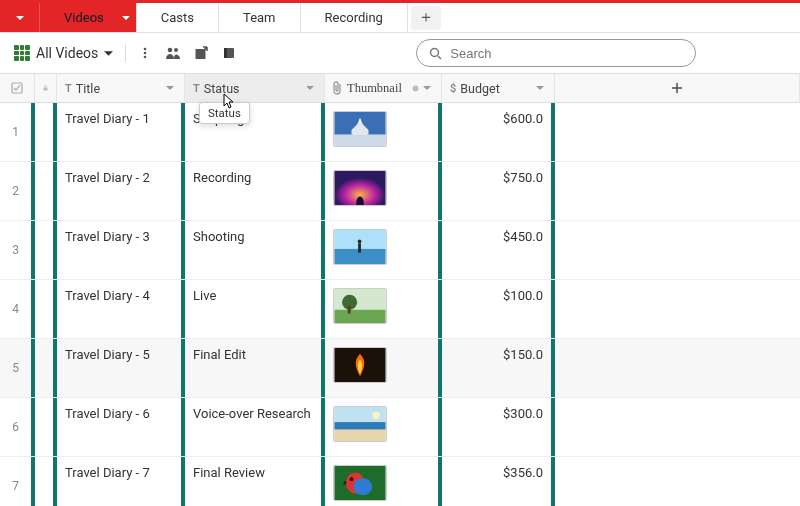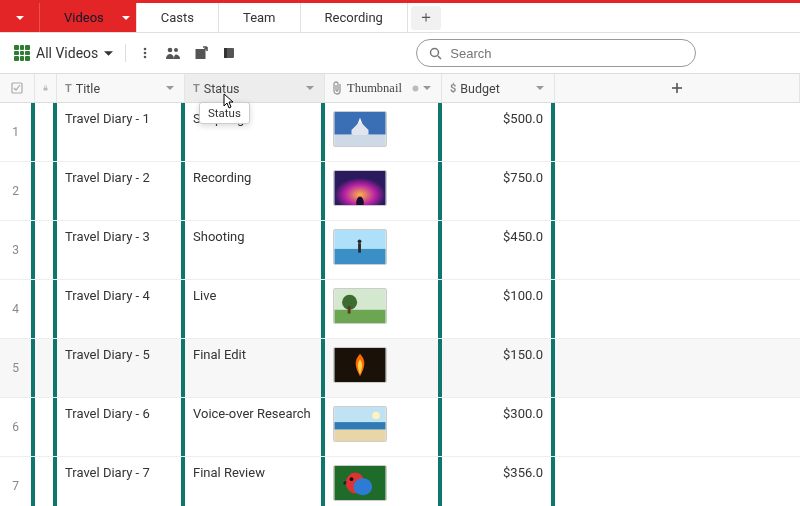--- a/index.html
+++ b/index.html
@@ -221,21 +221,21 @@
       <div class="cell col-thumb">
         <div class="thumb">
           <svg viewBox="0 0 54 36">
             <rect width="54" height="24" fill="#3b6fb5"></rect>
             <rect y="24" width="54" height="12" fill="#cdd9e6"></rect>
             <polygon points="20,24 27,6 34,24" fill="#fff"></polygon>
             <polygon points="18,19 27,10 36,19 36,24 18,24" fill="#e1e6ee"></polygon>
           </svg>
         </div>
       </div>
-      <div class="cell col-budget">$500.0</div>
+      <div class="cell col-budget">$600.0</div>
       <div class="cell col-add" style="flex:1;border-right:none"></div>
     </div>
     <div class="row">
       <div class="cell col-row">2</div>
       <div class="cell col-lock"></div>
       <div class="cell col-title">Travel Diary - 2</div>
       <div class="cell col-status">Recording</div>
       <div class="cell col-thumb">
         <div class="thumb">
           <svg viewBox="0 0 54 36">

